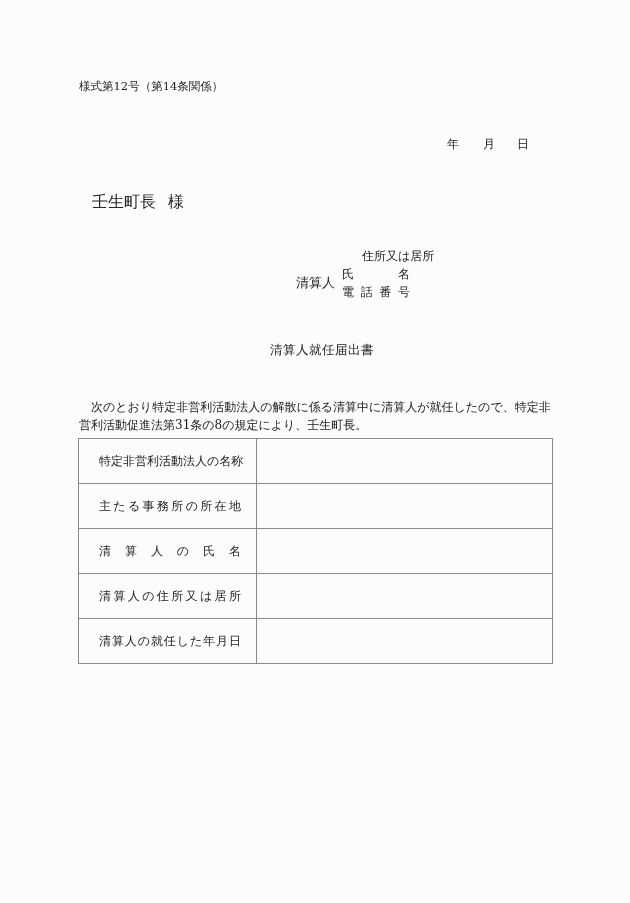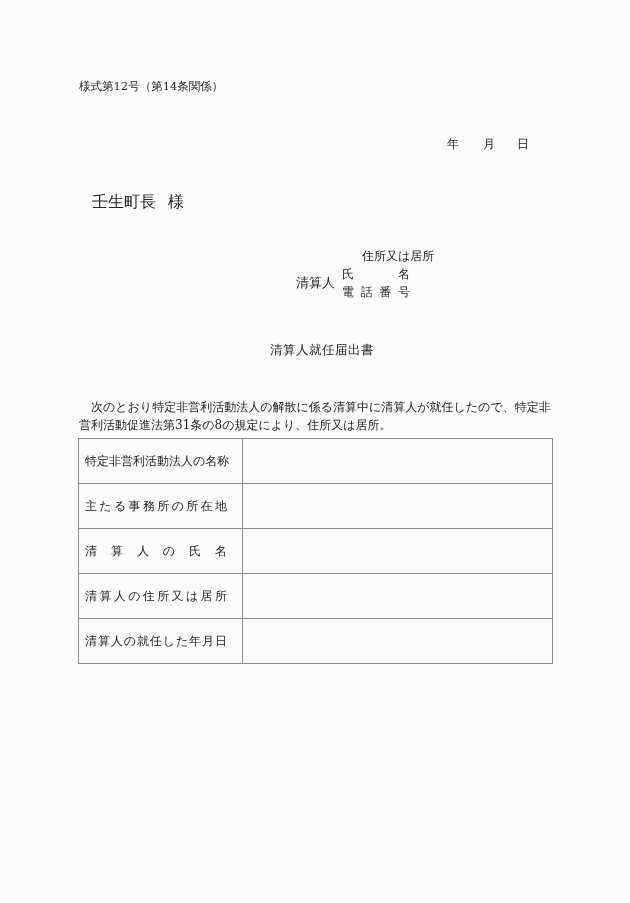--- a/index.html
+++ b/index.html
@@ -54,21 +54,21 @@
     }
     table.info-table td {
       border: 1.5px solid #8a8a8a;
       height: 44px;
       padding: 0;
       font-size: 12px;
       vertical-align: middle;
     }
     table.info-table td.label {
       width: 153px;
-      padding-left: 6px;
+      padding-left: 20px;
       padding-right: 4px;
     }
     .label-spread {
       display: flex;
       justify-content: space-between;
       width: 142px;
     }
     td.value { background: transparent; }
   </style>
 </head>
@@ -96,21 +96,21 @@
   <div class="abs applicant-field field-phone">
     <span>電</span>
     <span>話</span>
     <span>番</span>
     <span>号</span>
   </div>
 </div>
 
 <div class="abs doc-title">清算人就任届出書</div>
 
-<div class="body-text"><span class="indent"></span><span>次のとおり特定非営利活動法人の解散に係る清算中に清算人が就任したので、特定非営利活動促進法第31条の8の規定により、住所又は居所。</span></div>
+<div class="body-text"><span class="indent"></span><span>次のとおり特定非営利活動法人の解散に係る清算中に清算人が就任したので、特定非営利活動促進法第31条の8の規定により、壬生町長。</span></div>
 
 <table class="info-table">
   <tbody>
       <tr>
     <td class="label">
       <span>特定非営利活動法人の名称</span>
     </td>
     <td class="value"></td>
   </tr>
   <tr>

